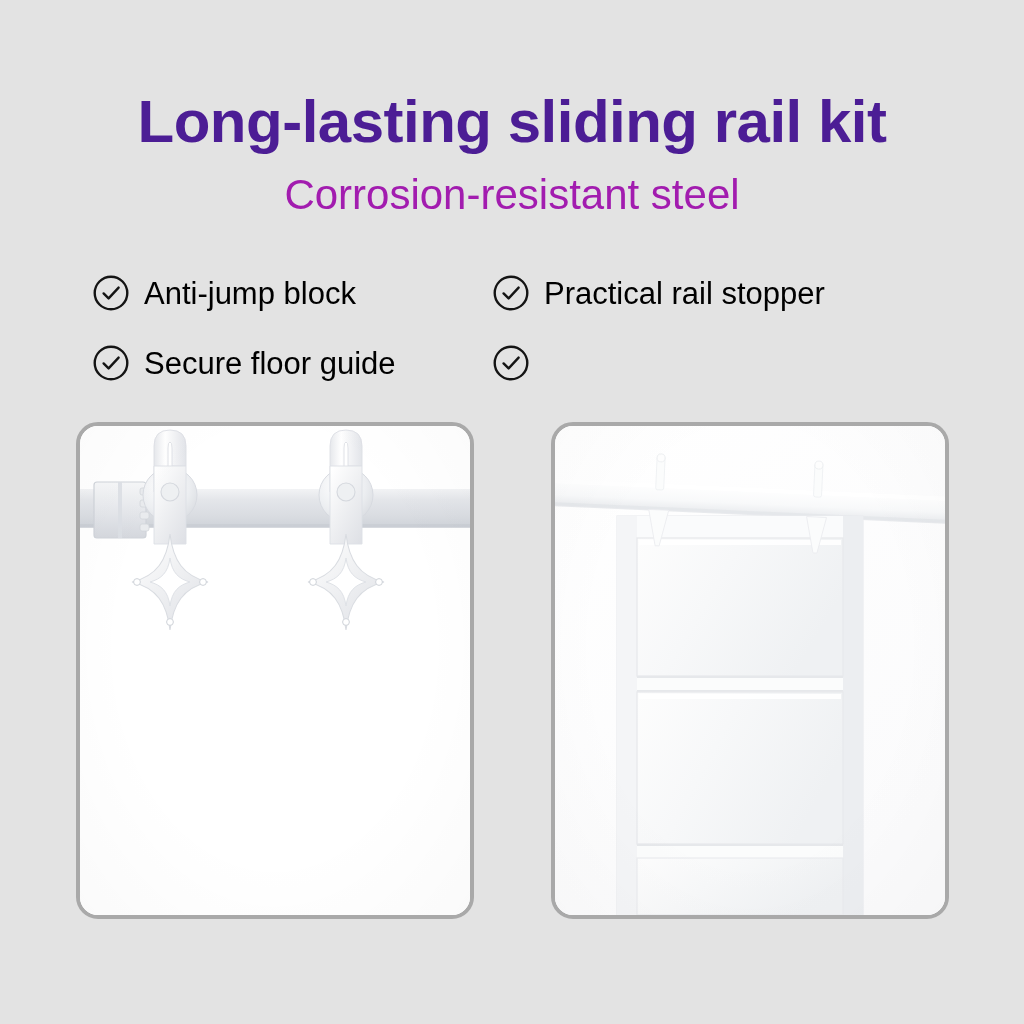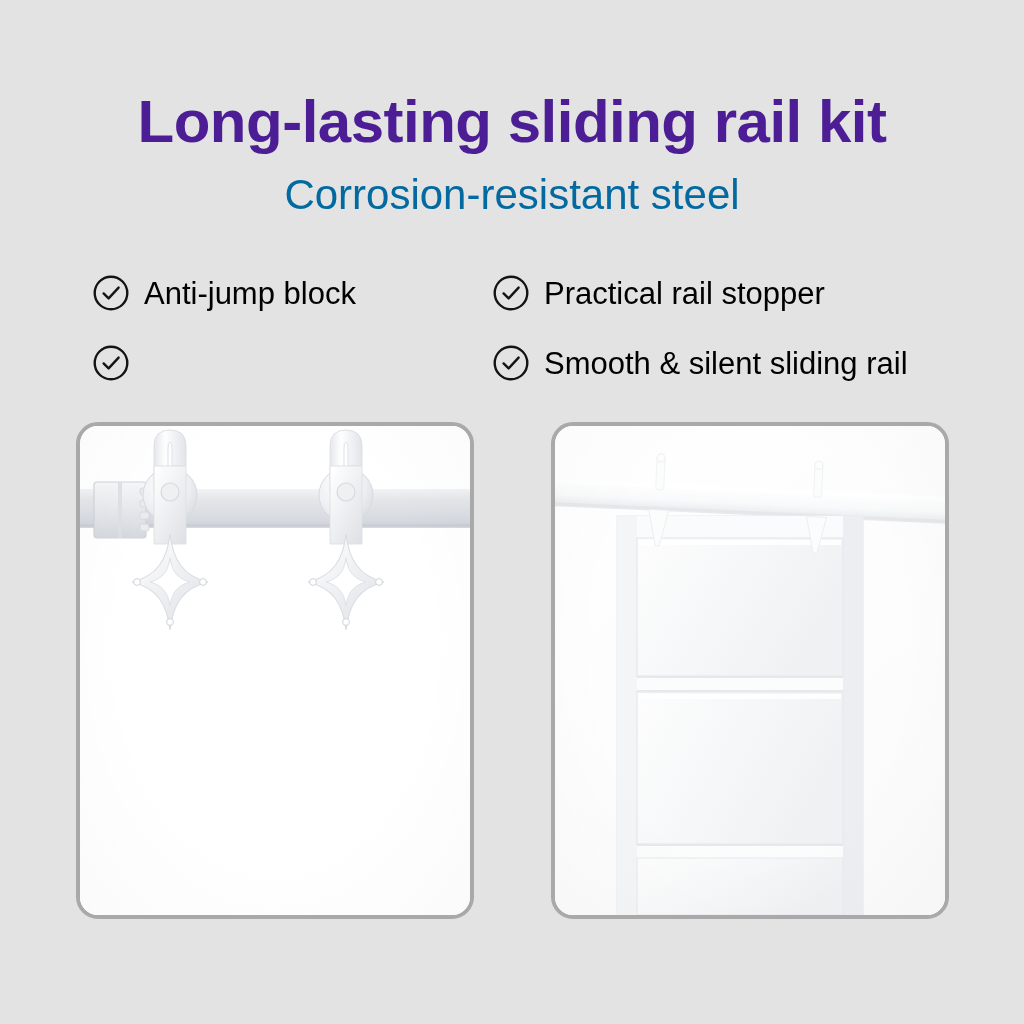--- a/index.html
+++ b/index.html
@@ -41,21 +41,21 @@
   }
 
   .subtitle {
     position: absolute;
     left: 0;
     top: 174px;
     width: 1024px;
     text-align: center;
     font-size: 42px;
     font-weight: 300;
-    color: #0369a1;
+    color: #a21caf;
     line-height: 1.0;
     white-space: nowrap;
   }
 
   
   .features {
     position: absolute;
     left: 92px;
     top: 258px;
     width: 860px;
@@ -147,30 +147,30 @@
       <span class="feature-label">Practical rail stopper</span>
     </div>
 
     <div class="feature">
       <span class="check-icon">
         <svg viewBox="0 0 38 38" width="38" height="38" aria-hidden="true">
           <circle cx="19" cy="19" r="16.3" fill="none" stroke="#141414" stroke-width="2.4"></circle>
           <path d="M11.6 19.4 L16.6 24.4 L26.6 13.6" fill="none" stroke="#141414" stroke-width="2.4" stroke-linecap="round" stroke-linejoin="round"></path>
         </svg>
       </span>
+      <span class="feature-label">Secure floor guide</span>
     </div>
 
     <div class="feature">
       <span class="check-icon">
         <svg viewBox="0 0 38 38" width="38" height="38" aria-hidden="true">
           <circle cx="19" cy="19" r="16.3" fill="none" stroke="#141414" stroke-width="2.4"></circle>
           <path d="M11.6 19.4 L16.6 24.4 L26.6 13.6" fill="none" stroke="#141414" stroke-width="2.4" stroke-linecap="round" stroke-linejoin="round"></path>
         </svg>
       </span>
-      <span class="feature-label">Smooth &amp; silent sliding rail</span>
     </div>
 
   </div>
 
   <div class="panel panel-left">
     <svg class="panel-art" viewBox="0 0 390 489" preserveAspectRatio="xMidYMid slice">
       <defs>
         <linearGradient id="railGrad" x1="0" y1="0" x2="0" y2="1">
           <stop offset="0" stop-color="#f2f3f5"></stop>
           <stop offset="0.28" stop-color="#e4e6ea"></stop>

